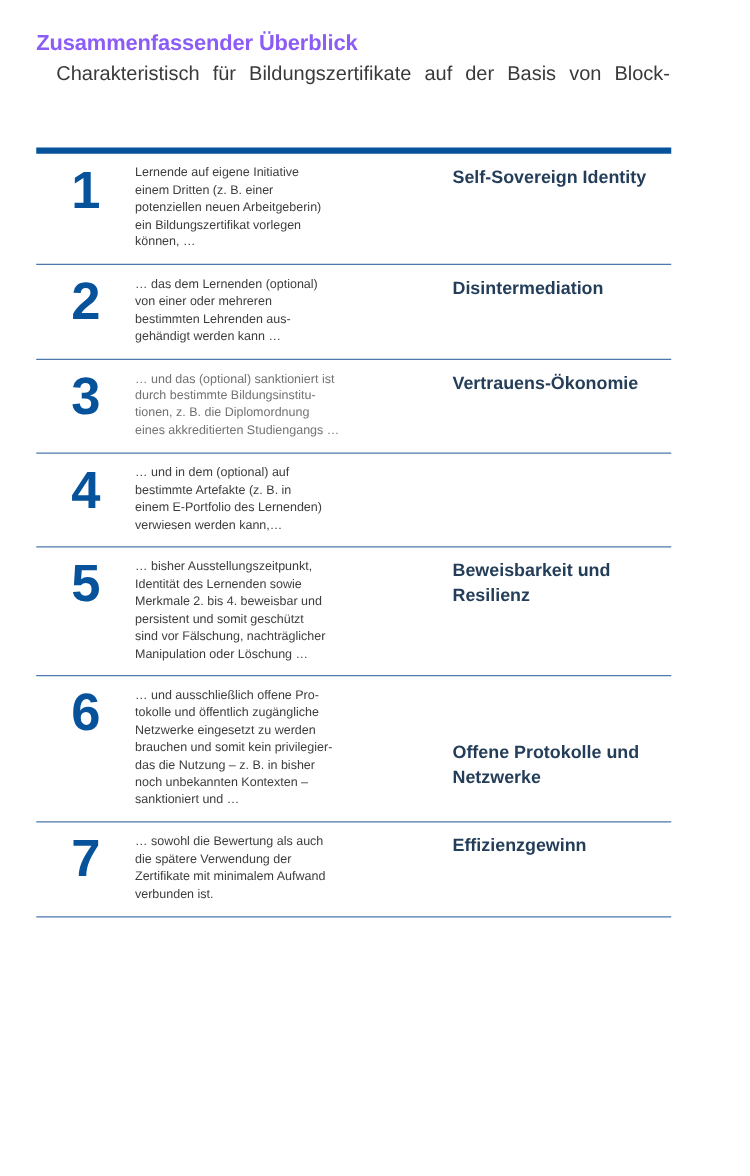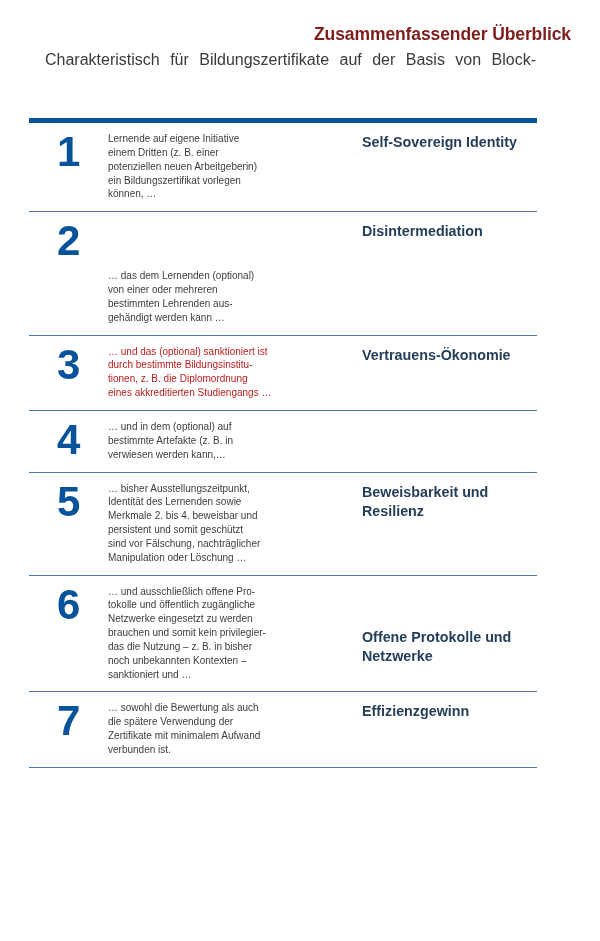--- a/index.html
+++ b/index.html
@@ -120,21 +120,21 @@
     display: block;
     white-space: pre;
   }
 </style>
 </head>
 <body>
 
 <div class="page">
 
   <div class="intro">
-    <h1 class="intro-title" style="color: #7f1d1d; text-align: right;">Zusammenfassender Überblick</h1>
+    <h1 class="intro-title" style="color: #8b5cf6;">Zusammenfassender Überblick</h1>
     <p class="intro-lead">
       <span class="lead-line justified">Charakteristisch für Bildungszertifikate auf der Basis von Block-</span>
     </p>
   </div>
 
   <div class="table">
     <div class="head-rule" style="background: rgb(7, 83, 155);"></div>
     <div id="rows-container">
         <div class="row" style="border-bottom-color: rgb(75, 119, 171);">
           <div class="col-num">
@@ -148,51 +148,52 @@
             <span class="ln">können, …</span>
           </div>
           <div class="col-label" style="color: rgb(36, 62, 89);">
             <span class="ln">Self-Sovereign Identity</span>
           </div>
         </div>
         <div class="row" style="border-bottom-color: rgb(75, 119, 171);">
           <div class="col-num">
             <span class="num" style="color: rgb(7, 83, 155);">2</span>
           </div>
-          <div class="col-desc" style="color: rgb(61, 61, 61); margin-top: 48px;">
+          <div class="col-desc" style="color: rgb(61, 61, 61);">
             <span class="ln">… das dem Lernenden (optional)</span>
             <span class="ln">von einer oder mehreren</span>
             <span class="ln">bestimmten Lehrenden aus-</span>
             <span class="ln">gehändigt werden kann …</span>
           </div>
           <div class="col-label" style="color: rgb(36, 62, 89);">
             <span class="ln">Disintermediation</span>
           </div>
         </div>
         <div class="row" style="border-bottom-color: rgb(75, 119, 171);">
           <div class="col-num">
             <span class="num" style="color: rgb(7, 83, 155);">3</span>
           </div>
-          <div class="col-desc" style="color: #b91c1c;">
+          <div class="col-desc" style="color: #737373;">
             <span class="ln">… und das (optional) sanktioniert ist</span>
             <span class="ln">durch bestimmte Bildungsinstitu-</span>
             <span class="ln">tionen, z. B. die Diplomordnung</span>
             <span class="ln">eines akkreditierten Studiengangs …</span>
           </div>
           <div class="col-label" style="color: rgb(36, 62, 89);">
             <span class="ln">Vertrauens-Ökonomie</span>
           </div>
         </div>
         <div class="row" style="border-bottom-color: rgb(75, 119, 171);">
           <div class="col-num">
             <span class="num" style="color: rgb(7, 83, 155);">4</span>
           </div>
           <div class="col-desc" style="color: rgb(61, 61, 61);">
             <span class="ln">… und in dem (optional) auf</span>
             <span class="ln">bestimmte Artefakte (z. B. in</span>
+            <span class="ln">einem E-Portfolio des Lernenden)</span>
             <span class="ln">verwiesen werden kann,…</span>
           </div>
         </div>
         <div class="row" style="border-bottom-color: rgb(75, 119, 171);">
           <div class="col-num">
             <span class="num" style="color: rgb(7, 83, 155);">5</span>
           </div>
           <div class="col-desc" style="color: rgb(61, 61, 61);">
             <span class="ln">… bisher Ausstellungszeitpunkt,</span>
             <span class="ln">Identität des Lernenden sowie</span>

